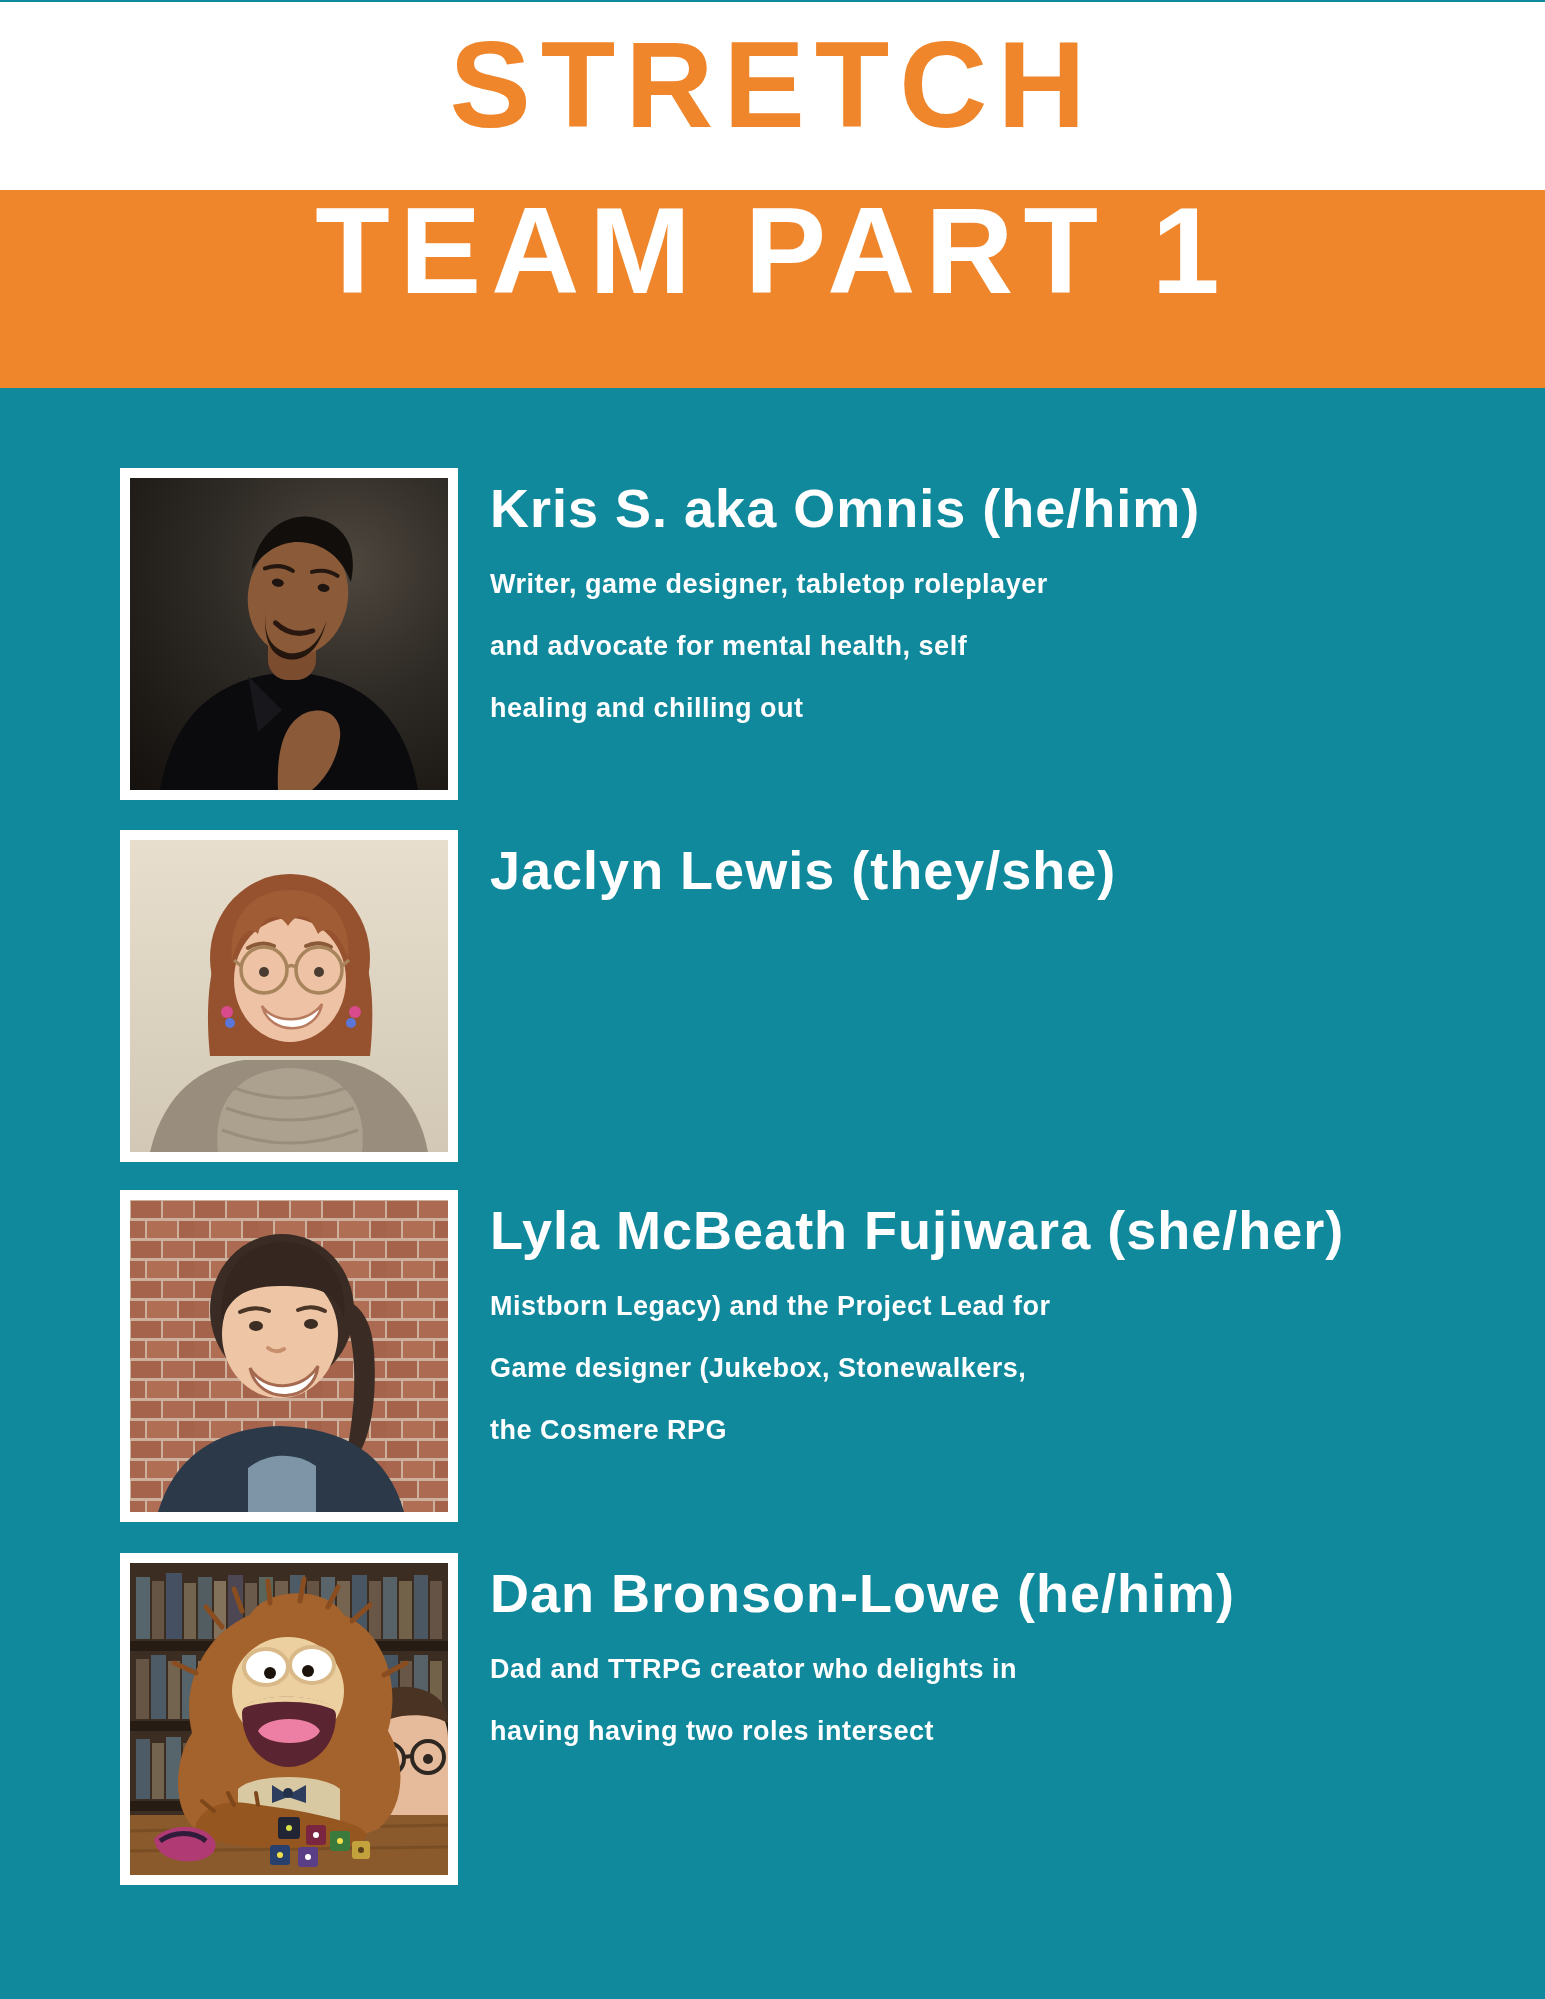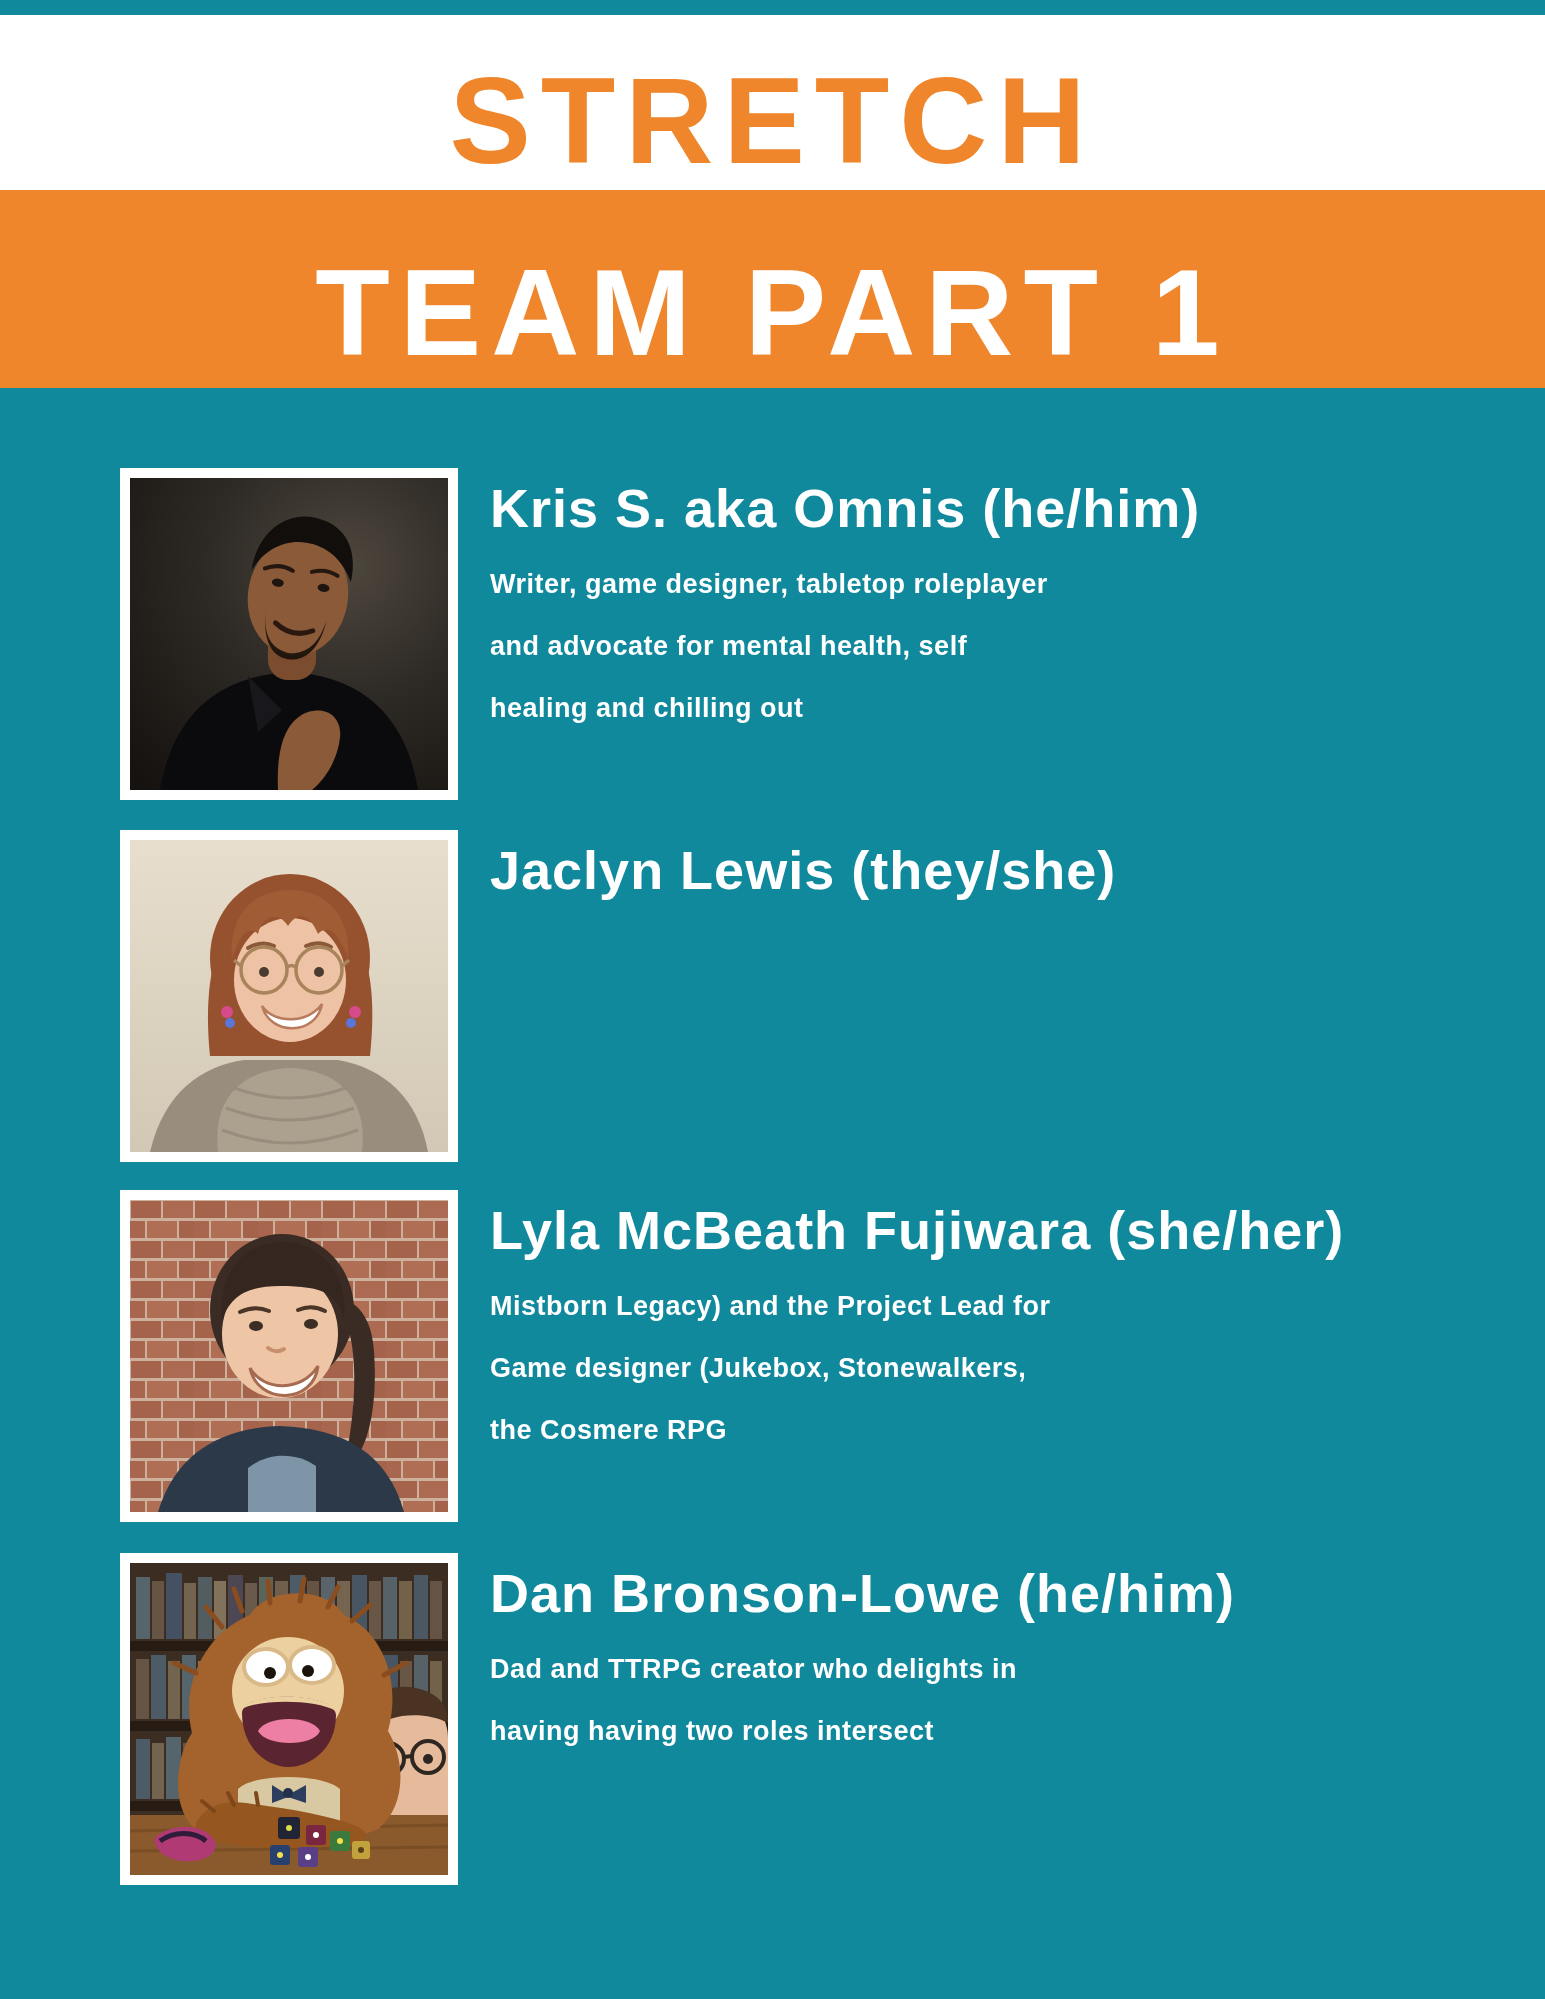--- a/index.html
+++ b/index.html
@@ -11,26 +11,26 @@
   html,body { background:#fff; }
   body {
     width:1545px; height:1999px;
     font-family:"Liberation Sans", sans-serif;
     position:relative; overflow:hidden;
   }
   .poster { position:absolute; inset:0; background:var(--teal,#10899D); }
 
   
   .band-white {
-    position:absolute; top:15px; left:0; width:1545px; height:190px;
-    background:#ffffff; display:flex; align-items:center; justify-content:center;
+    position:absolute; top:2px; left:0; width:1545px; height:190px;
+    background:#ffffff; display:flex; align-items:flex-start; justify-content:center;
   }
   .band-orange {
     position:absolute; top:190px; left:0; width:1545px; height:198px;
-    background:var(--orange,#F0862C); display:flex; align-items:flex-end; justify-content:center;
+    background:var(--orange,#F0862C); display:flex; align-items:flex-start; justify-content:center;
   }
   .title-line {
     font-size:122px; font-weight:800; letter-spacing:10px; line-height:1;
   }
   .band-white .title-line { color:var(--orange,#F0862C); padding-top:22px; }
   .band-orange .title-line { color:#ffffff; padding-bottom:14px; }
 
   
   .team-list { position:absolute; top:388px; left:0; width:1257px; height:1611px; }
   .member-row { position:absolute; left:120px; display:flex; }

